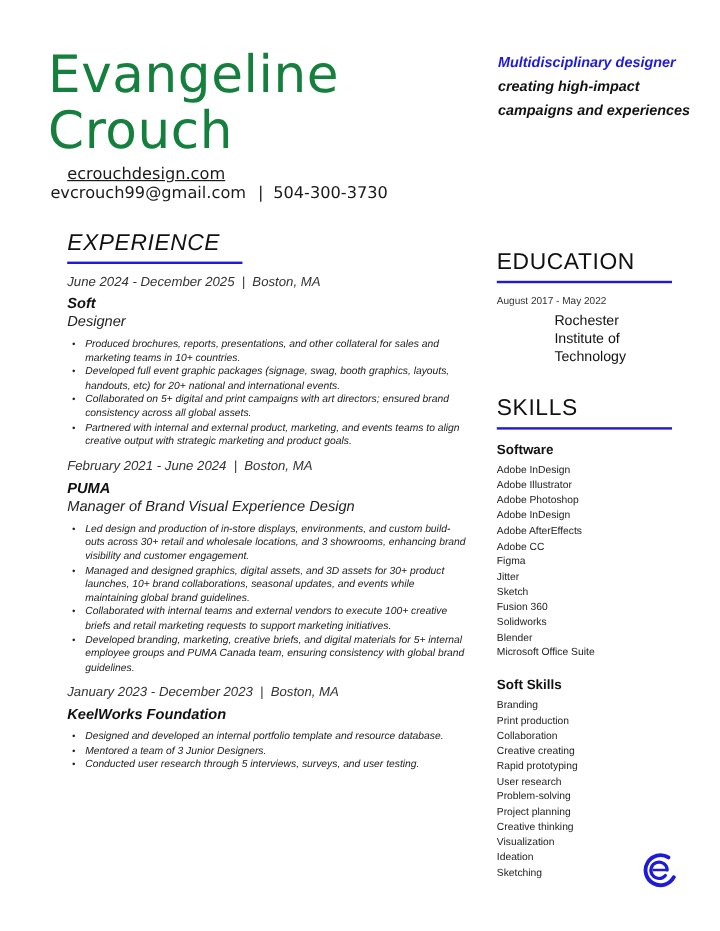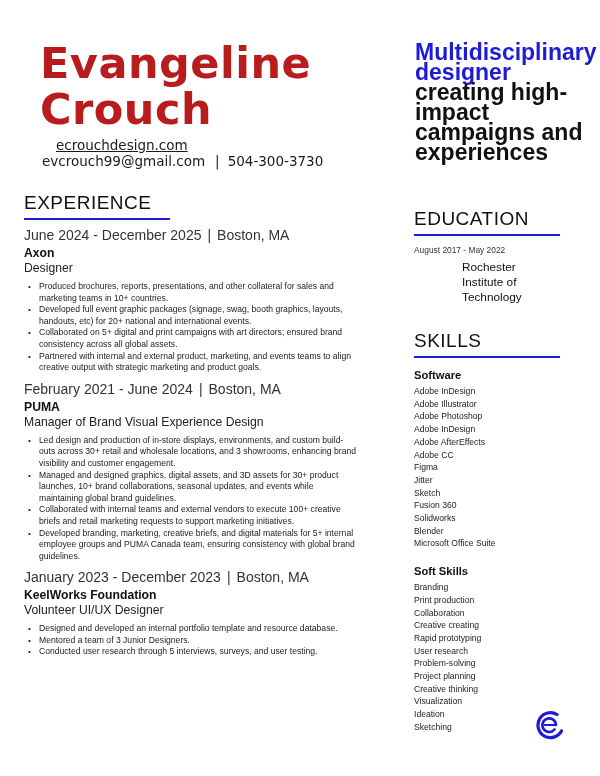--- a/index.html
+++ b/index.html
@@ -5,57 +5,57 @@
     * { margin: 0; padding: 0; box-sizing: border-box; }
     html, body { width: 600px; height: 776px; background: #ffffff; overflow: hidden; }
     body { font-family: "Liberation Sans", "DejaVu Sans", sans-serif; color: #1a1a1a; position: relative; }
 
     .page { position: relative; width: 600px; height: 776px; }
 
     
     .name {
       position: absolute; left: 40px; top: 40px;
       font-family: "DejaVu Sans", sans-serif;
-      font-weight: bold; color: #b91c1c;
+      font-weight: normal; color: #15803d;
       font-size: 43px; line-height: 46px; letter-spacing: 0.5px;
     }
     .website {
       position: absolute; left: 56px; top: 137px;
       font-size: 13.5px; color: #1a1a1a; text-decoration: underline;
       font-family: "DejaVu Sans", sans-serif; font-weight: normal;
     }
     .contact-line {
       position: absolute; left: 42px; top: 153px;
       font-size: 13.5px; color: #1a1a1a;
       font-family: "DejaVu Sans", sans-serif;
       white-space: nowrap;
     }
     .contact-line .sep { margin: 0 8px 0 10px; }
 
     .tagline {
       position: absolute; left: 415px; top: 42px; width: 170px;
       font-family: "Liberation Sans", sans-serif;
-      font-weight: bold; font-size: 23px; line-height: 20px; color: #111;
+      font-weight: bold; font-size: 12px; line-height: 20px; color: #111; font-style: italic;
     }
     .tagline .accent { color: #1d1ad8; }
 
     
     .section-title {
       font-family: "Liberation Sans", sans-serif;
       font-size: 19px; letter-spacing: 0.5px; color: #111; font-weight: normal;
       line-height: 22px;
       padding-bottom: 4px;
       border-bottom: 2.5px solid #1d1ad8;
     }
 
-    .experience { position: absolute; left: 24px; top: 192px; width: 335px; }
+    .experience { position: absolute; left: 56px; top: 192px; width: 335px; font-style: italic; }
     .experience .section-title { width: 146px; }
 
     .job { margin-top: 9px; }
-    .job-meta { font-size: 14px; color: #333; line-height: 12px; }
+    .job-meta { font-size: 11px; color: #333; line-height: 12px; }
     .job-meta .sep { margin: 0 6px; }
     .company { font-weight: bold; font-size: 12.2px; line-height: 15px; margin-top: 5px; color: #111; }
     .role { font-size: 12.2px; line-height: 15px; color: #222; }
     .bullets { list-style: none; margin-top: 5px; }
     .bullets li {
       position: relative; padding-left: 15px;
       font-size: 8.6px; line-height: 11.6px; color: #222;
     }
     .bullets li::before {
       content: "\2022"; position: absolute; left: 4px; top: 0; font-size: 8px;
@@ -99,21 +99,21 @@
     <span class="accent">Multidisciplinary designer</span><span> creating high-impact campaigns and experiences</span>
   </div>
 
   <div class="experience">
     <div class="section-title">EXPERIENCE</div>
 
     <div class="job">
       <div class="job-meta">
         <span>June 2024 - December 2025</span><span class="sep">|</span><span>Boston, MA</span>
       </div>
-      <div class="company">Axon</div>
+      <div class="company">Soft</div>
       <div class="role">Designer</div>
       <ul class="bullets">
         <li>Produced brochures, reports, presentations, and other collateral for sales and marketing teams in 10+ countries.</li>
         <li>Developed full event graphic packages (signage, swag, booth graphics, layouts, handouts, etc) for 20+ national and international events.</li>
         <li>Collaborated on 5+ digital and print campaigns with art directors; ensured brand consistency across all global assets.</li>
         <li>Partnered with internal and external product, marketing, and events teams to align creative output with strategic marketing and product goals.</li>
       </ul>
     </div>
 
     <div class="job">
@@ -128,21 +128,20 @@
         <li>Collaborated with internal teams and external vendors to execute 100+ creative briefs and retail marketing requests to support marketing initiatives.</li>
         <li>Developed branding, marketing, creative briefs, and digital materials for 5+ internal employee groups and PUMA Canada team, ensuring consistency with global brand guidelines.</li>
       </ul>
     </div>
 
     <div class="job">
       <div class="job-meta">
         <span>January 2023 - December 2023</span><span class="sep">|</span><span>Boston, MA</span>
       </div>
       <div class="company">KeelWorks Foundation</div>
-      <div class="role">Volunteer UI/UX Designer</div>
       <ul class="bullets">
         <li>Designed and developed an internal portfolio template and resource database.</li>
         <li>Mentored a team of 3 Junior Designers.</li>
         <li>Conducted user research through 5 interviews, surveys, and user testing.</li>
       </ul>
     </div>
   </div>
 
   <div class="education">
     <div class="section-title">EDUCATION</div>

